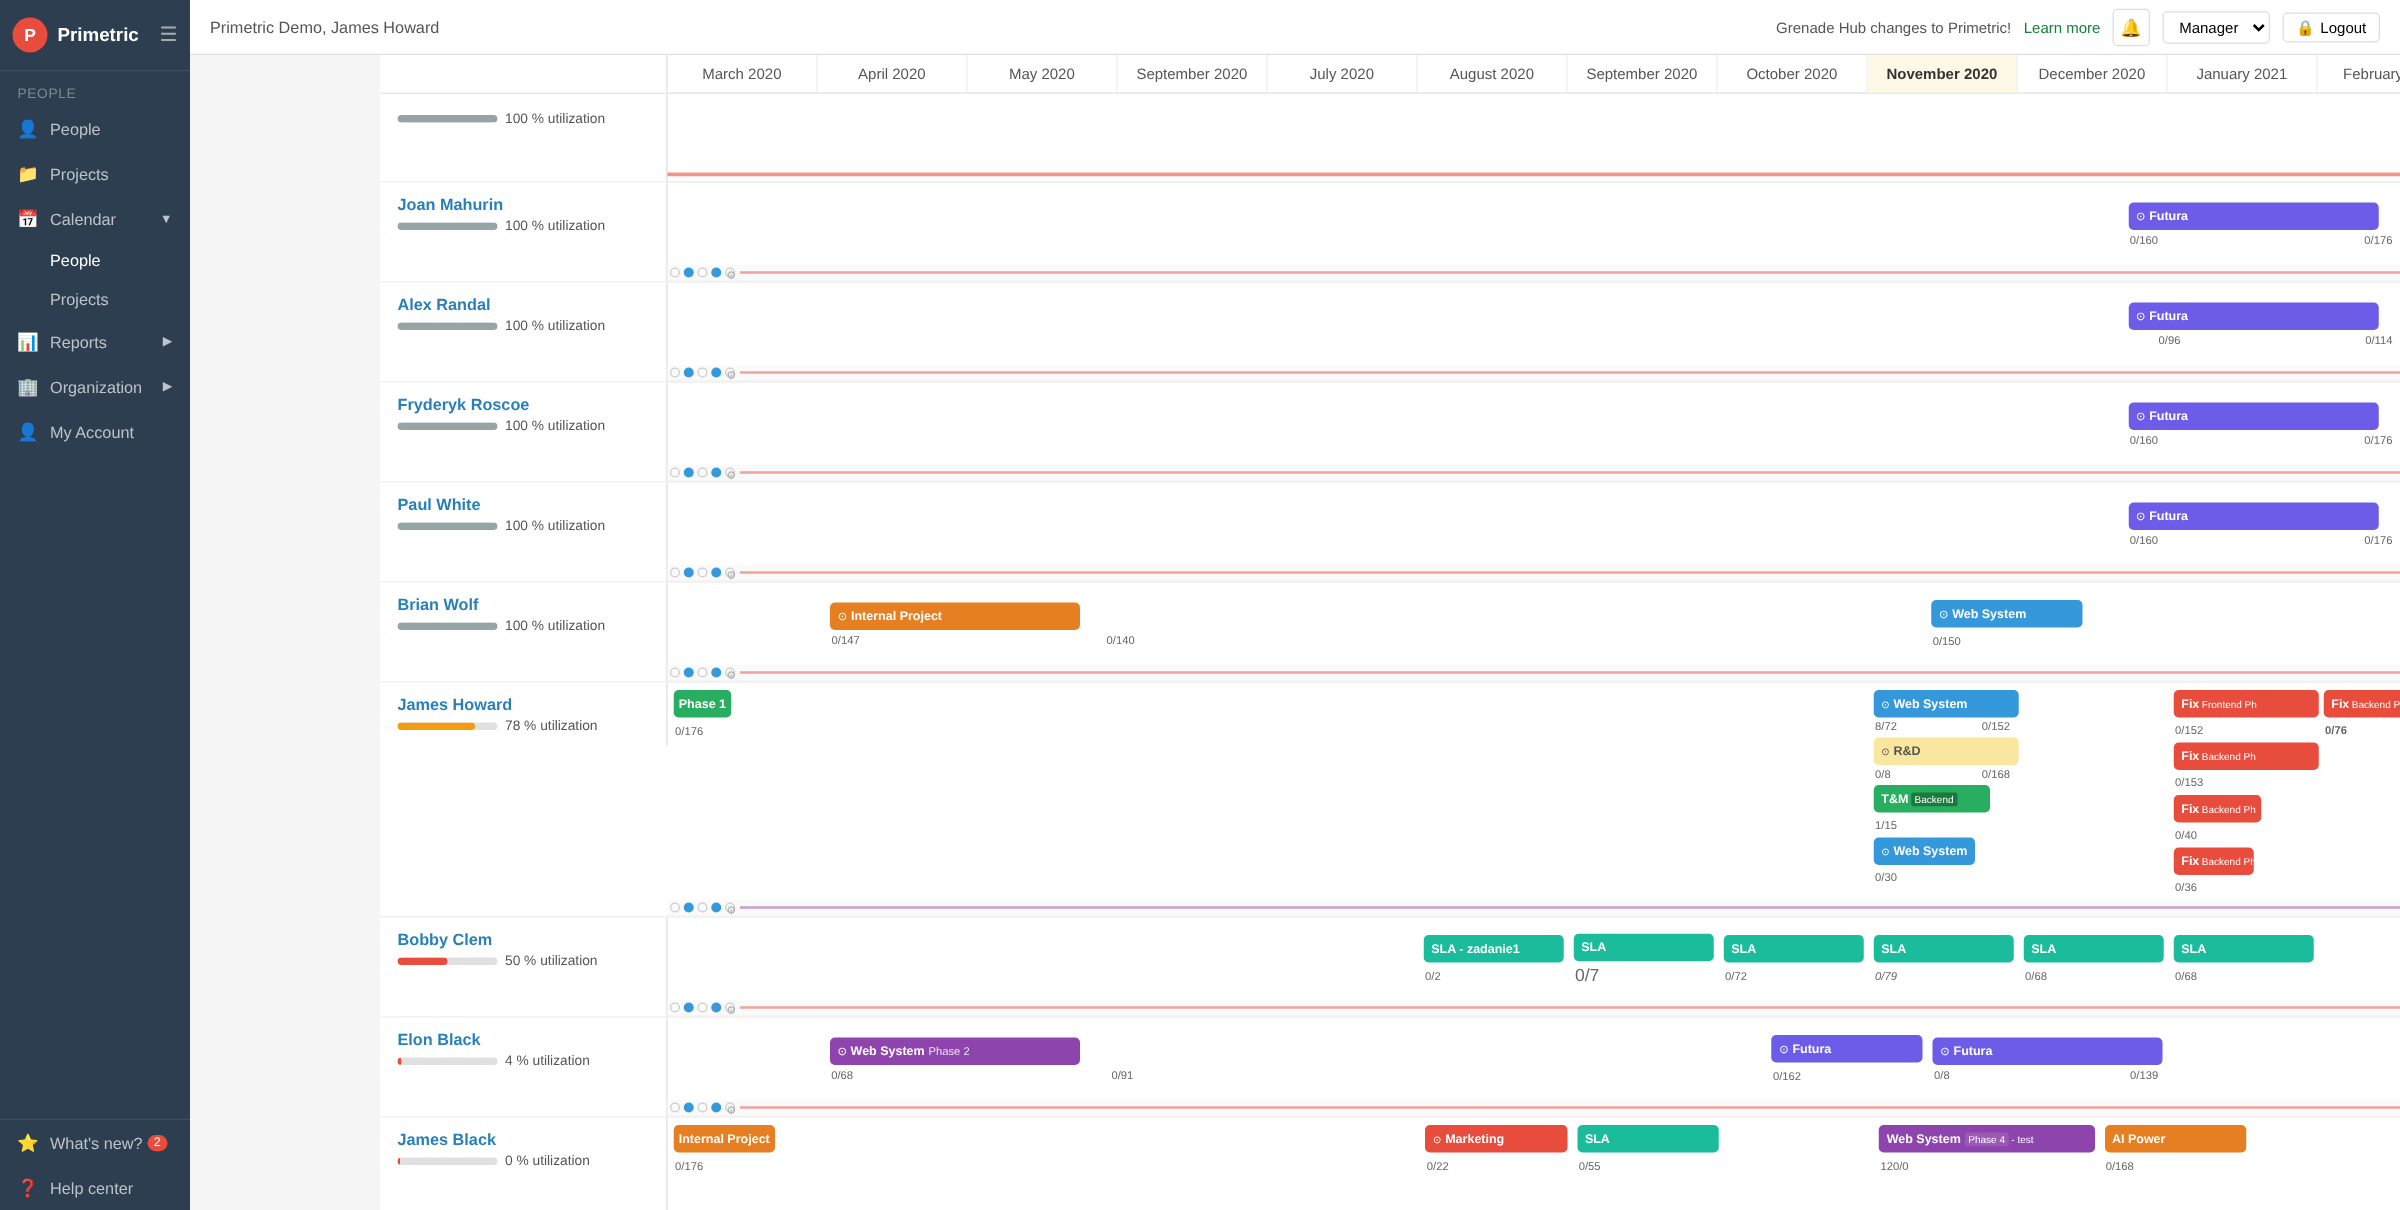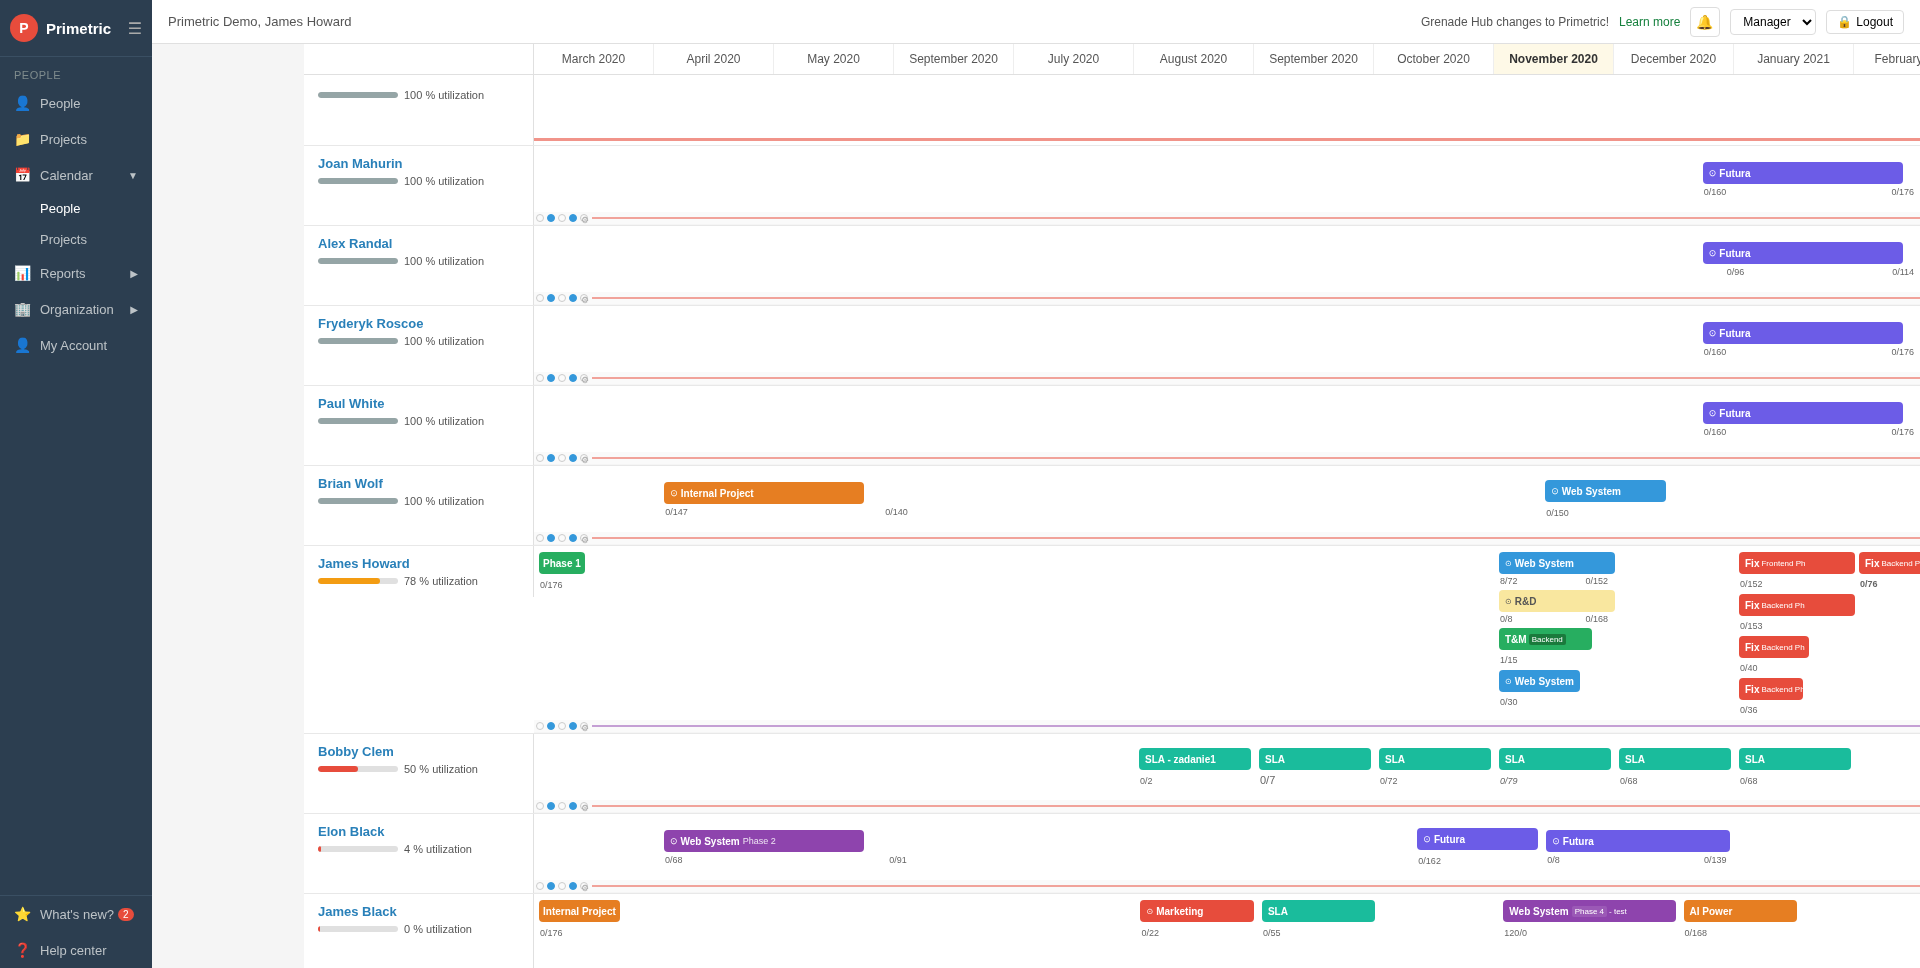--- a/index.html
+++ b/index.html
@@ -777,21 +777,21 @@
             <div class="project-bar bar-teal" style="width:calc(100% - 4px); font-size:9px;">
               <span class="bar-label">SLA - zadanie1</span>
             </div>
             <div style="padding:1px 4px;"><span style="font-size:9px; color:#666;">0/2</span></div>
           </div>
 
           <div style="flex:1; min-width:120px; padding:0 2px;">
             <div class="project-bar bar-teal" style="width:calc(100% - 4px); font-size:9px;">
               <span class="bar-label">SLA</span>
             </div>
-            <div style="padding:1px 4px;"><span style="font-size:11px; color:#666;">0/7</span></div>
+            <div style="padding:1px 4px;"><span style="font-size:14px; color:#666;">0/7</span></div>
           </div>
 
           <div style="flex:1; min-width:120px; padding:0 2px;">
             <div class="project-bar bar-teal" style="width:calc(100% - 4px); font-size:9px;">
               <span class="bar-label">SLA</span>
             </div>
             <div style="padding:1px 4px;"><span style="font-size:9px; color:#666;">0/72</span></div>
           </div>
 
           <div style="flex:1; min-width:120px; padding:0 2px;">

